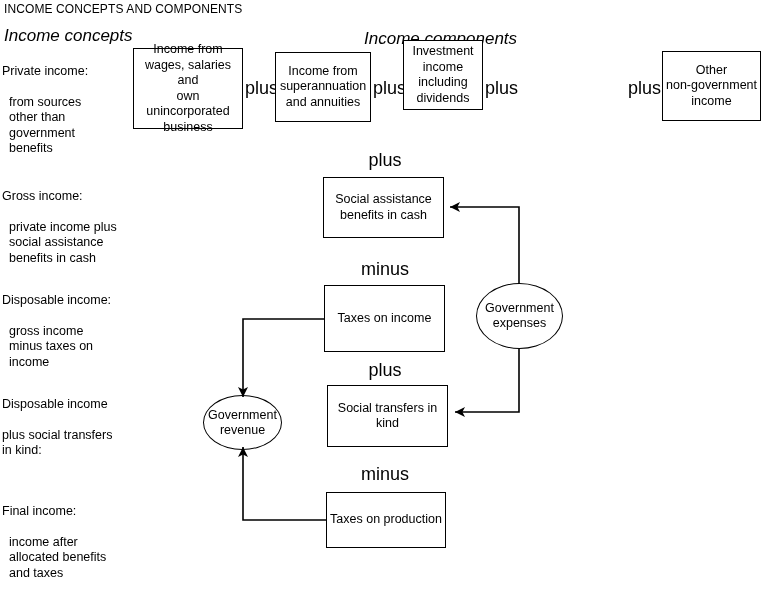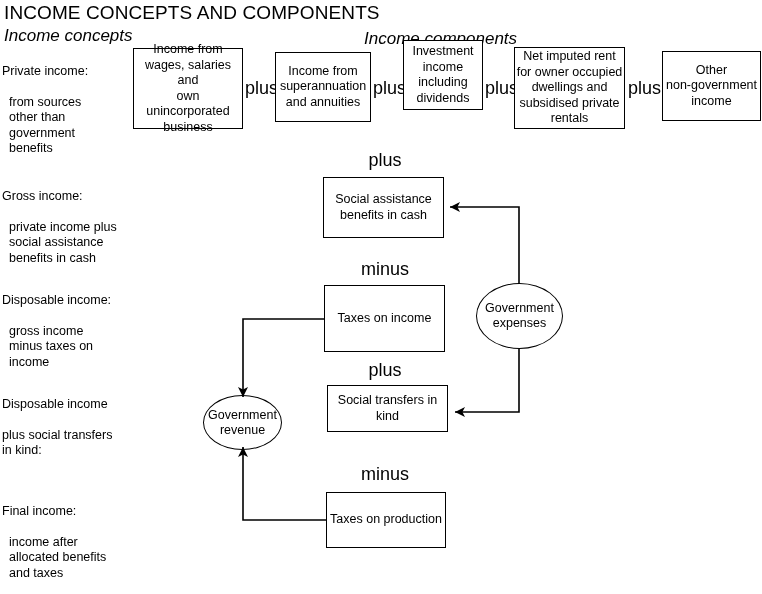--- a/index.html
+++ b/index.html
@@ -16,21 +16,21 @@
     width: 762px;
     height: 594px;
     overflow: hidden;
     background: #ffffff;
   }
   .abs { position: absolute; }
 
   .title {
     left: 4px;
     top: 2px;
-    font-size: 19px;
+    font-size: 12px;
     letter-spacing: 0.1px;
     white-space: nowrap;
   }
   .section-label {
     font-size: 17px;
     font-style: italic;
     white-space: nowrap;
   }
   .concept {
     font-size: 12.5px;
@@ -143,48 +143,41 @@
   <div class="abs op" style="left:373px; top:78px; width:28px;">plus</div>
 
   <div class="abs box" style="left:403px; top:40px; width:80px; height:70px;">
     <span>Investment
 income
 including
 dividends</span>
   </div>
   <div class="abs op" style="left:485px; top:78px; width:28px;">plus</div>
 
-  <div class="abs box" style="left:514px; top:47px; width:111px; height:82px;">
-    <span>Net imputed rent
-for owner occupied
-dwellings and
-subsidised private
-rentals</span>
-  </div>
   <div class="abs op" style="left:628px; top:78px; width:30px;">plus</div>
 
   <div class="abs box" style="left:662px; top:51px; width:99px; height:70px;">
     <span>Other
 non-government
 income</span>
   </div>
 
   <div class="abs op" style="left:355px; top:150px; width:60px;">plus</div>
   <div class="abs box" style="left:323px; top:177px; width:121px; height:61px;">
     <span>Social assistance
 benefits in cash</span>
   </div>
 
   <div class="abs op" style="left:355px; top:259px; width:60px;">minus</div>
   <div class="abs box" style="left:324px; top:285px; width:121px; height:67px;">
     <span>Taxes on income</span>
   </div>
 
   <div class="abs op" style="left:355px; top:360px; width:60px;">plus</div>
-  <div class="abs box" style="left:327px; top:385px; width:121px; height:47px;">
+  <div class="abs box" style="left:327px; top:385px; width:121px; height:62px;">
     <span>Social transfers in kind</span>
   </div>
 
   <div class="abs op" style="left:355px; top:464px; width:60px;">minus</div>
   <div class="abs box" style="left:326px; top:492px; width:120px; height:56px;text-align:center;">
     <span>Taxes on production</span>
   </div>
 
   <div class="abs ellipse" style="left:476px; top:283px; width:87px; height:66px;">
     <span>Government

